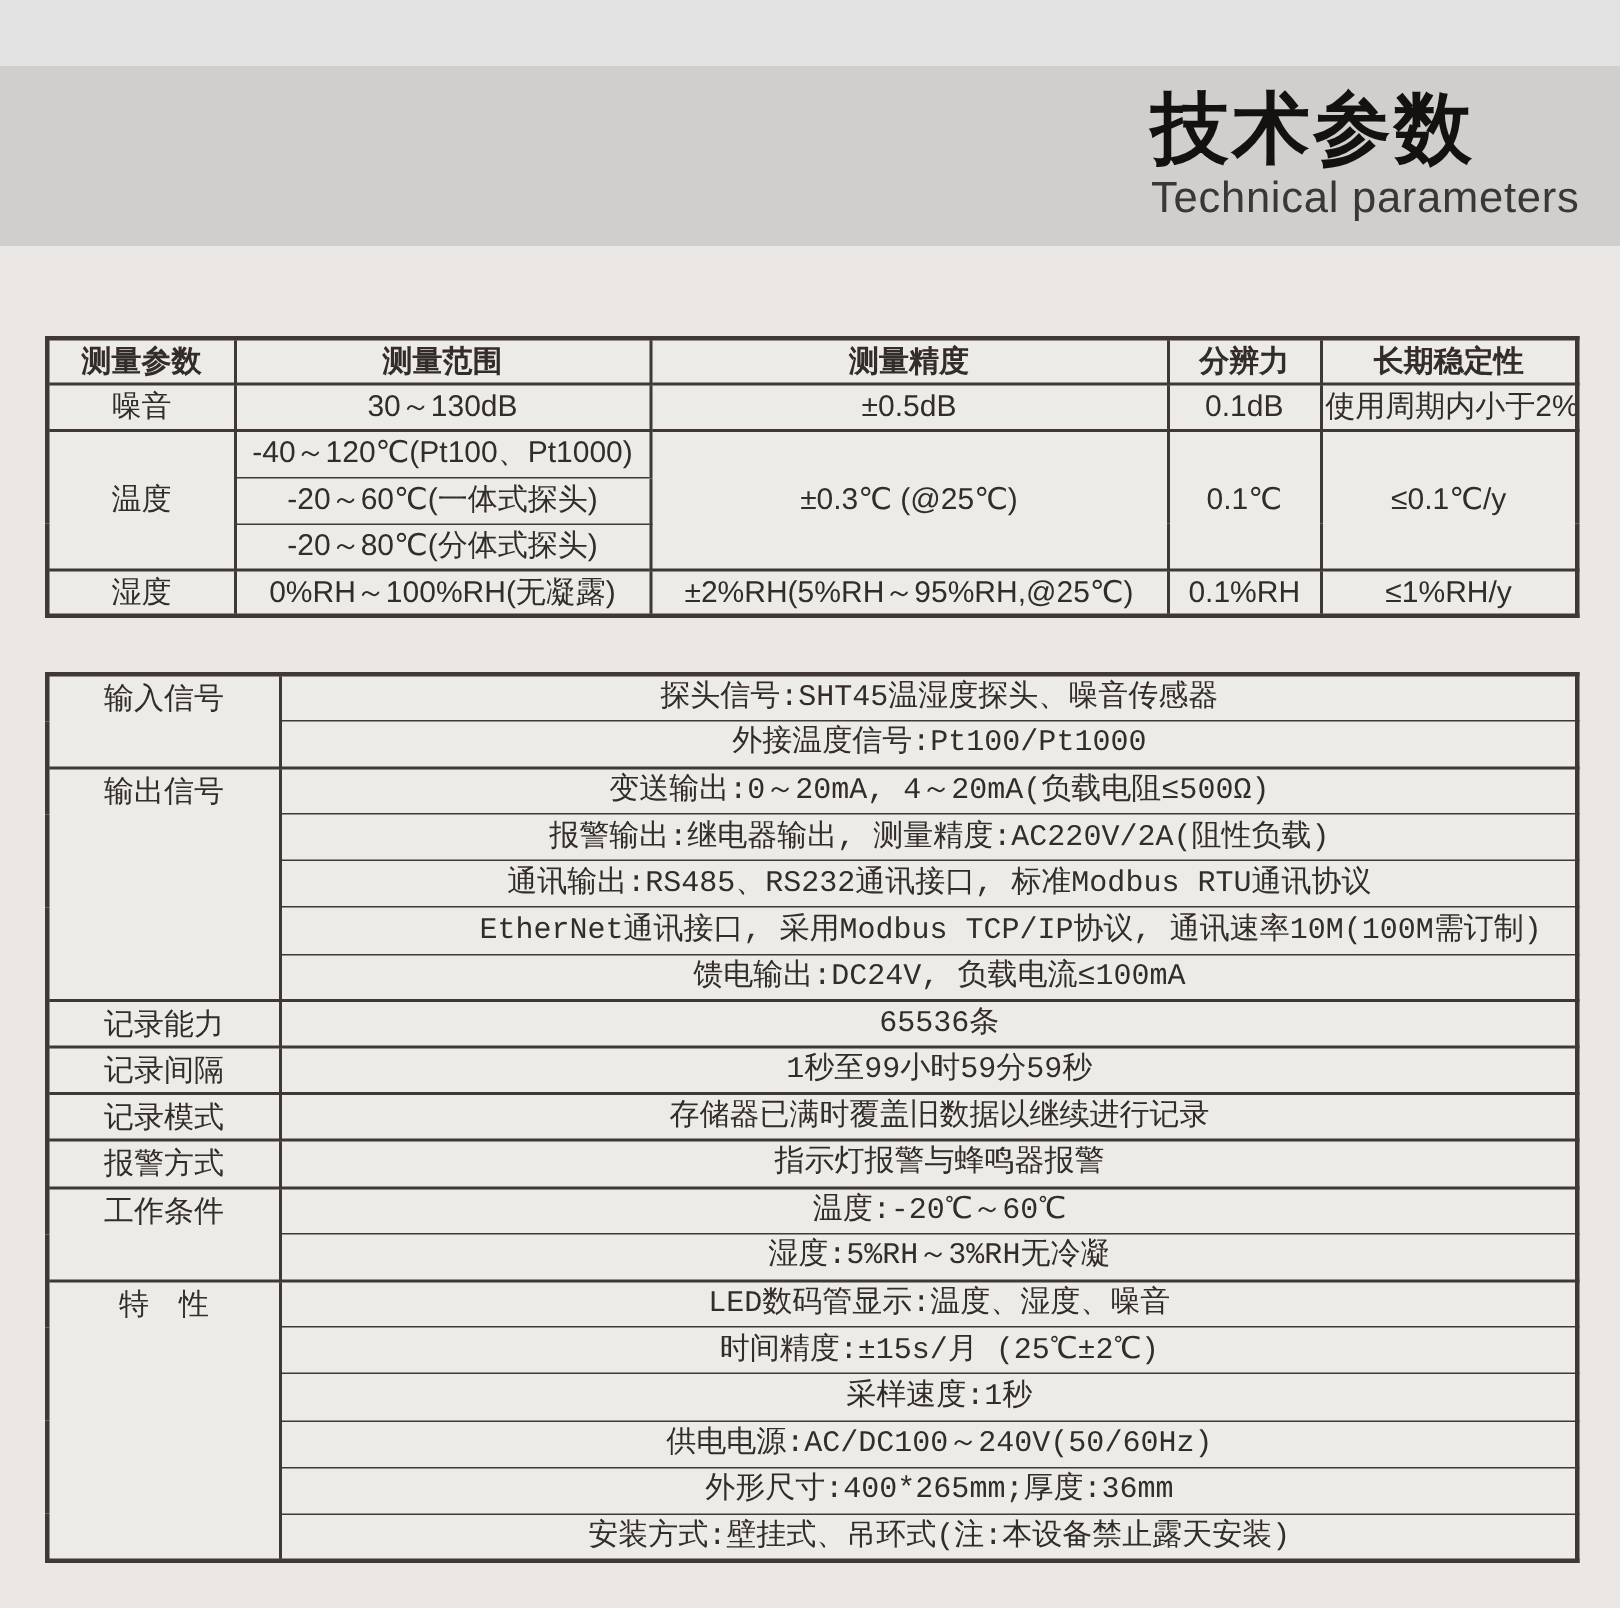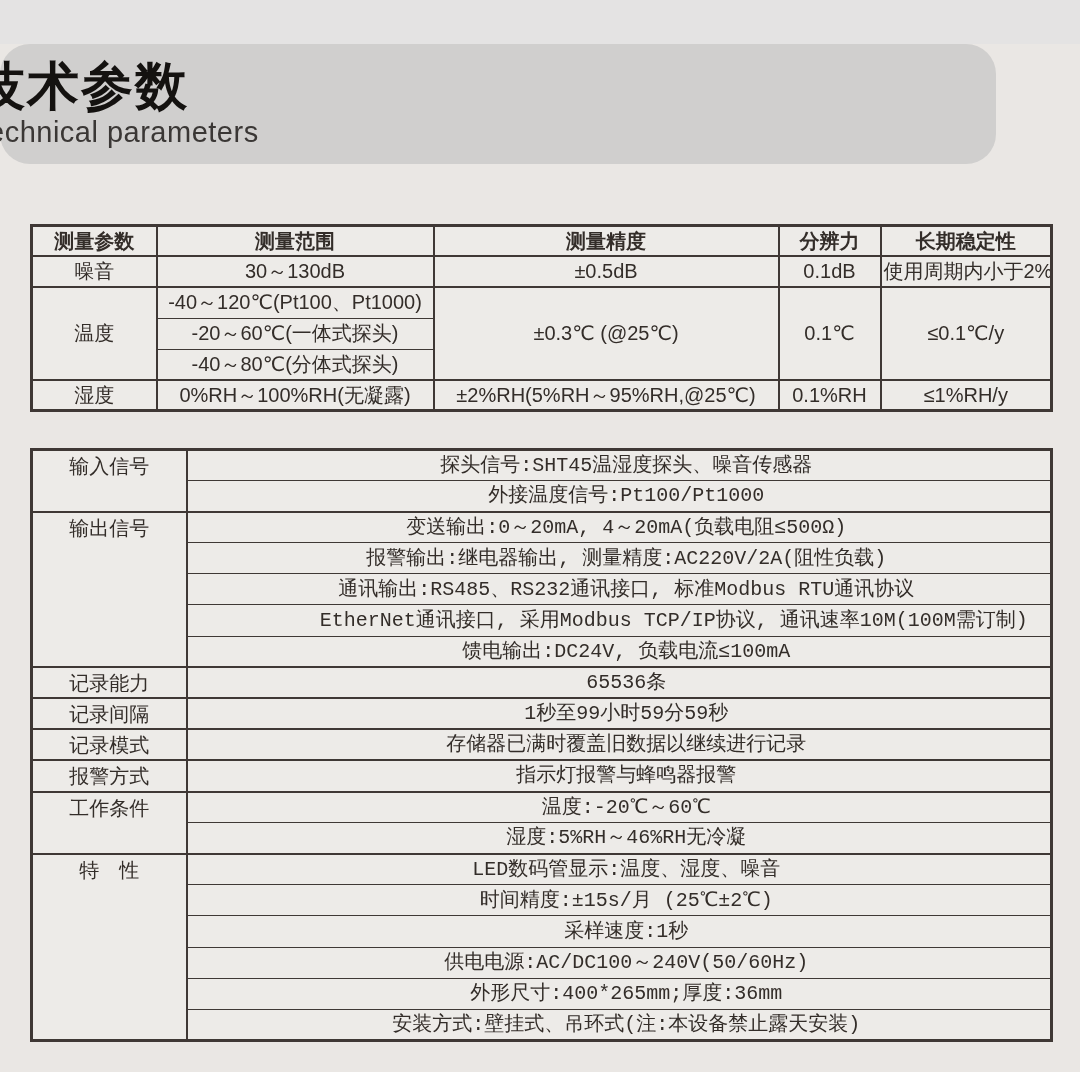--- a/index.html
+++ b/index.html
@@ -18,23 +18,23 @@
     background:var(--page-bg);
     position:relative;overflow:hidden;
     font-family:"Liberation Sans","DejaVu Sans",sans-serif;
     color:var(--text);
   }
   .top-strip{
     position:absolute;top:0;left:0;width:1080px;height:44px;
     background:var(--top-strip);
   }
   .title-band{
-    position:absolute;top:44px;left:0;width:996px;height:120px;
+    position:absolute;top:44px;left:0;width:1080px;height:120px;
     background:var(--band);
-    display:flex;flex-direction:column;align-items:flex-start;justify-content:center;border-radius:30px;
+    display:flex;flex-direction:column;align-items:flex-end;justify-content:center;
   }
   .title-band .inner{
     display:flex;flex-direction:column;align-items:flex-start;
     transform:translateX(-27px);
   }
   .page-title{
     font-size:52px;font-weight:700;letter-spacing:2px;
     color:var(--title);line-height:1.05;margin:0;
   }
   .page-subtitle{
@@ -113,21 +113,21 @@
         <td rowspan="3">温度</td>
         <td class="tnB">-40～120℃(Pt100、Pt1000)</td>
         <td rowspan="3">±0.3℃ (@25℃)</td>
         <td rowspan="3">0.1℃</td>
         <td rowspan="3">≤0.1℃/y</td>
       </tr>
       <tr>
         <td class="tnT tnB">-20～60℃(一体式探头)</td>
       </tr>
       <tr>
-        <td class="tnT">-40～80℃(分体式探头)</td>
+        <td class="tnT">-20～80℃(分体式探头)</td>
       </tr>
       <tr>
         <td>湿度</td>
         <td>0%RH～100%RH(无凝露)</td>
         <td>±2%RH(5%RH～95%RH,@25℃)</td>
         <td>0.1%RH</td>
         <td>≤1%RH/y</td>
       </tr>
     </tbody>
   </table>
@@ -177,21 +177,21 @@
       </tr>
       <tr>
         <th class="lbl">报警方式</th>
         <td class="ct">指示灯报警与蜂鸣器报警</td>
       </tr>
       <tr>
         <th class="lbl" rowspan="2">工作条件</th>
         <td class="ct tnB">温度:-20℃～60℃</td>
       </tr>
       <tr>
-        <td class="ct tnT">湿度:5%RH～46%RH无冷凝</td>
+        <td class="ct tnT">湿度:5%RH～3%RH无冷凝</td>
       </tr>
       <tr>
         <th class="lbl" rowspan="6">特　性</th>
         <td class="ct tnB">LED数码管显示:温度、湿度、噪音</td>
       </tr>
       <tr>
         <td class="ct tnT tnB">时间精度:±15s/月 (25℃±2℃)</td>
       </tr>
       <tr>
         <td class="ct tnT tnB">采样速度:1秒</td>

